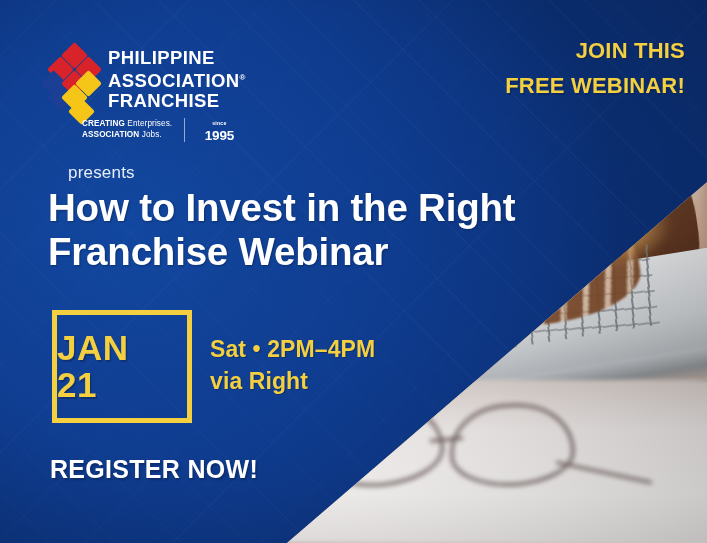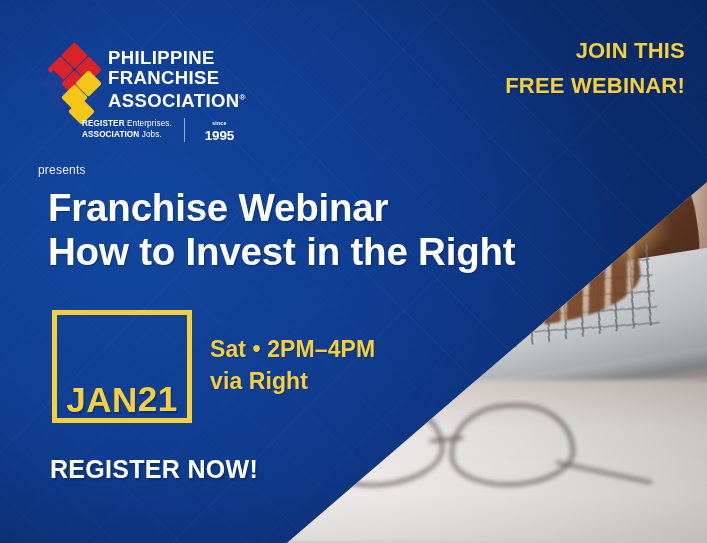--- a/index.html
+++ b/index.html
@@ -287,24 +287,24 @@
     font-weight: bold;
     font-size: 22px;
     line-height: 35px;
     letter-spacing: .2px;
     text-shadow: 1.5px 1.5px 0 rgba(10,35,85,.55);
   }
 
   
   .presents {
     position: absolute;
-    left: 38px;
+    left: 68px;
     top: 163px;
     color: #e8eef8;
-    font-size: 12px;
+    font-size: 17px;
     letter-spacing: .2px;
   }
   .headline {
     position: absolute;
     left: 48px;
     top: 186px;
     width: 560px;
     color: #ffffff;
     font-weight: bold;
     font-size: 38.5px;
@@ -316,22 +316,22 @@
   
   .date-box {
     position: absolute;
     left: 52px;
     top: 310px;
     width: 140px;
     height: 113px;
     border: 5px solid #f4cf3f;
     box-sizing: border-box;
     display: flex;
-    flex-direction: row;
-    align-items: flex-end;
+    flex-direction: column;
+    align-items: flex-start;
     justify-content: center;
   }
   .date-mon {
     color: #f4cf3f;
     font-weight: bold;
     font-size: 35px;
     line-height: 36px;
     letter-spacing: .5px;
     text-shadow: 1.5px 1.5px 0 rgba(10,35,85,.5);
   }
@@ -405,29 +405,29 @@
       <div class="dmd" style="left:35px;top:14px;background:#d8232a;"></div>
       <div class="dmd" style="left:0px;top:28px;background:#1b3f94;"></div>
       <div class="dmd" style="left:21px;top:28px;background:#d8232a;"></div>
       <div class="dmd" style="left:35px;top:28px;background:#f5c518;"></div>
       <div class="dmd" style="left:7px;top:42px;background:#1b3f94;"></div>
       <div class="dmd" style="left:21px;top:42px;background:#f5c518;"></div>
       <div class="dmd" style="left:28px;top:56px;background:#f5c518;"></div>
     </div>
     <div class="logo-words">
       <div>PHILIPPINE</div>
-      <div>FRANCHISE</div>
       <div>
         <span>ASSOCIATION</span><sup>®</sup>
       </div>
+      <div>FRANCHISE</div>
     </div>
     <div class="logo-tag">
       <div class="logo-tag-left">
         <div>
-          <span class="tg1">REGISTER</span>
+          <span class="tg1">CREATING</span>
           <span class="tg2">Enterprises.</span>
         </div>
         <div>
           <span class="tg1">ASSOCIATION</span>
           <span class="tg2">Jobs.</span>
         </div>
       </div>
       <div class="logo-since">
         <span class="s-small">since</span>
         <span class="s-year">1995</span>
@@ -436,22 +436,22 @@
   </div>
 
   <div class="join-cta">
     <div>JOIN THIS</div>
     <div>FREE WEBINAR!</div>
   </div>
 
   <div class="presents">presents</div>
 
   <div class="headline">
+    <div>How to Invest in the Right</div>
     <div>Franchise Webinar</div>
-    <div>How to Invest in the Right</div>
   </div>
 
   <div class="date-box">
     <div class="date-mon">JAN</div>
     <div class="date-day">21</div>
   </div>
 
   <div class="when">
     <div>Sat • 2PM–4PM</div>
     <div>via Right</div>

